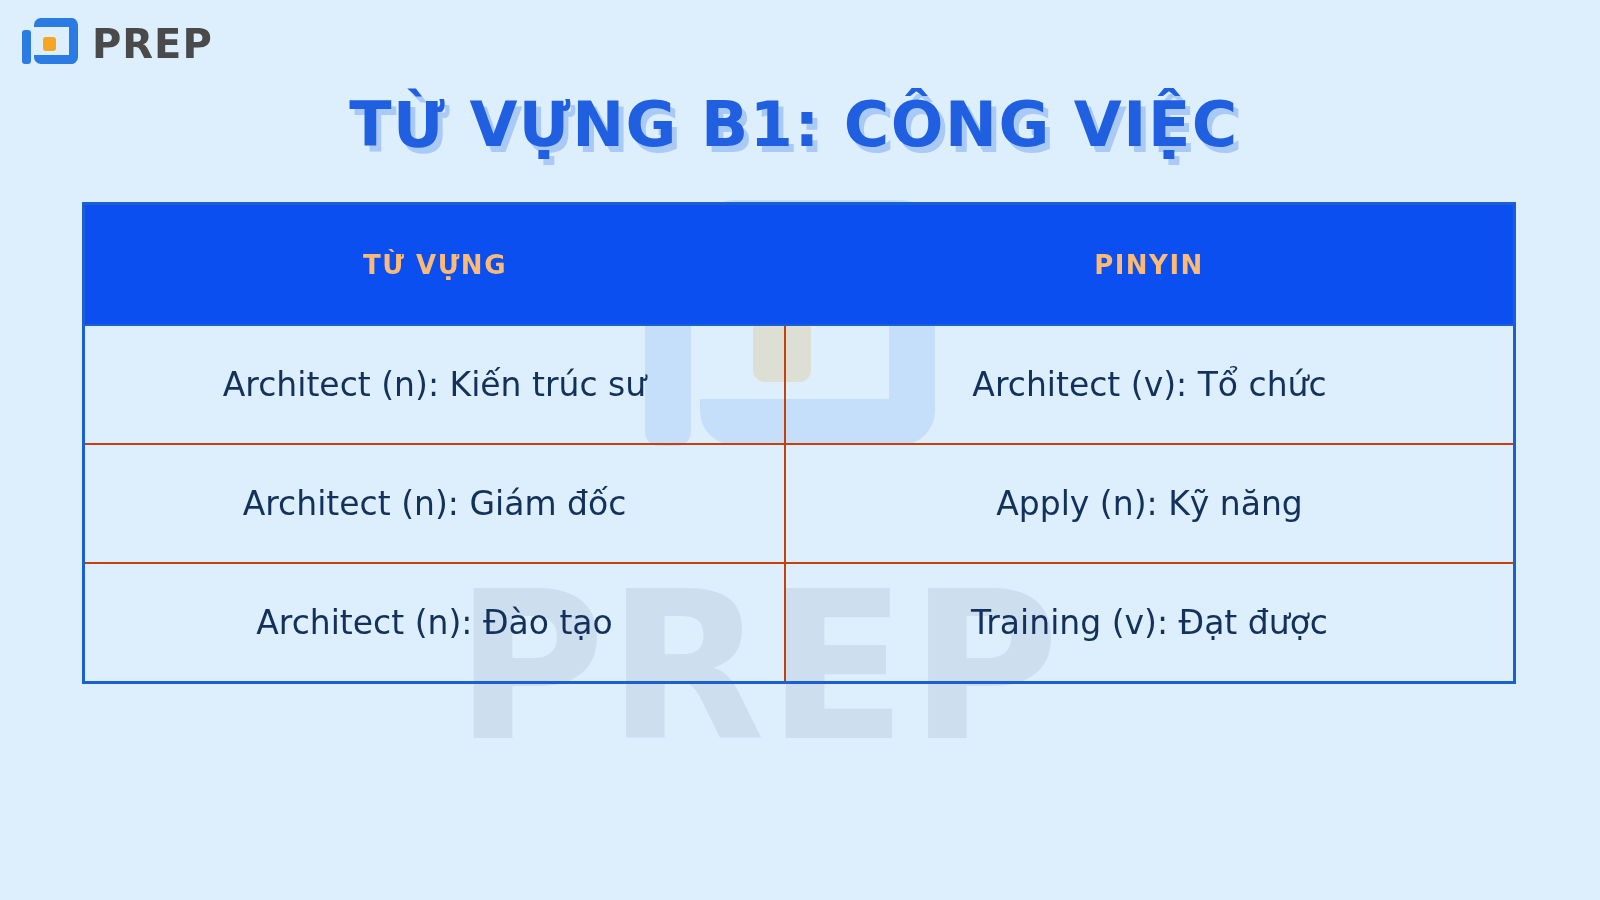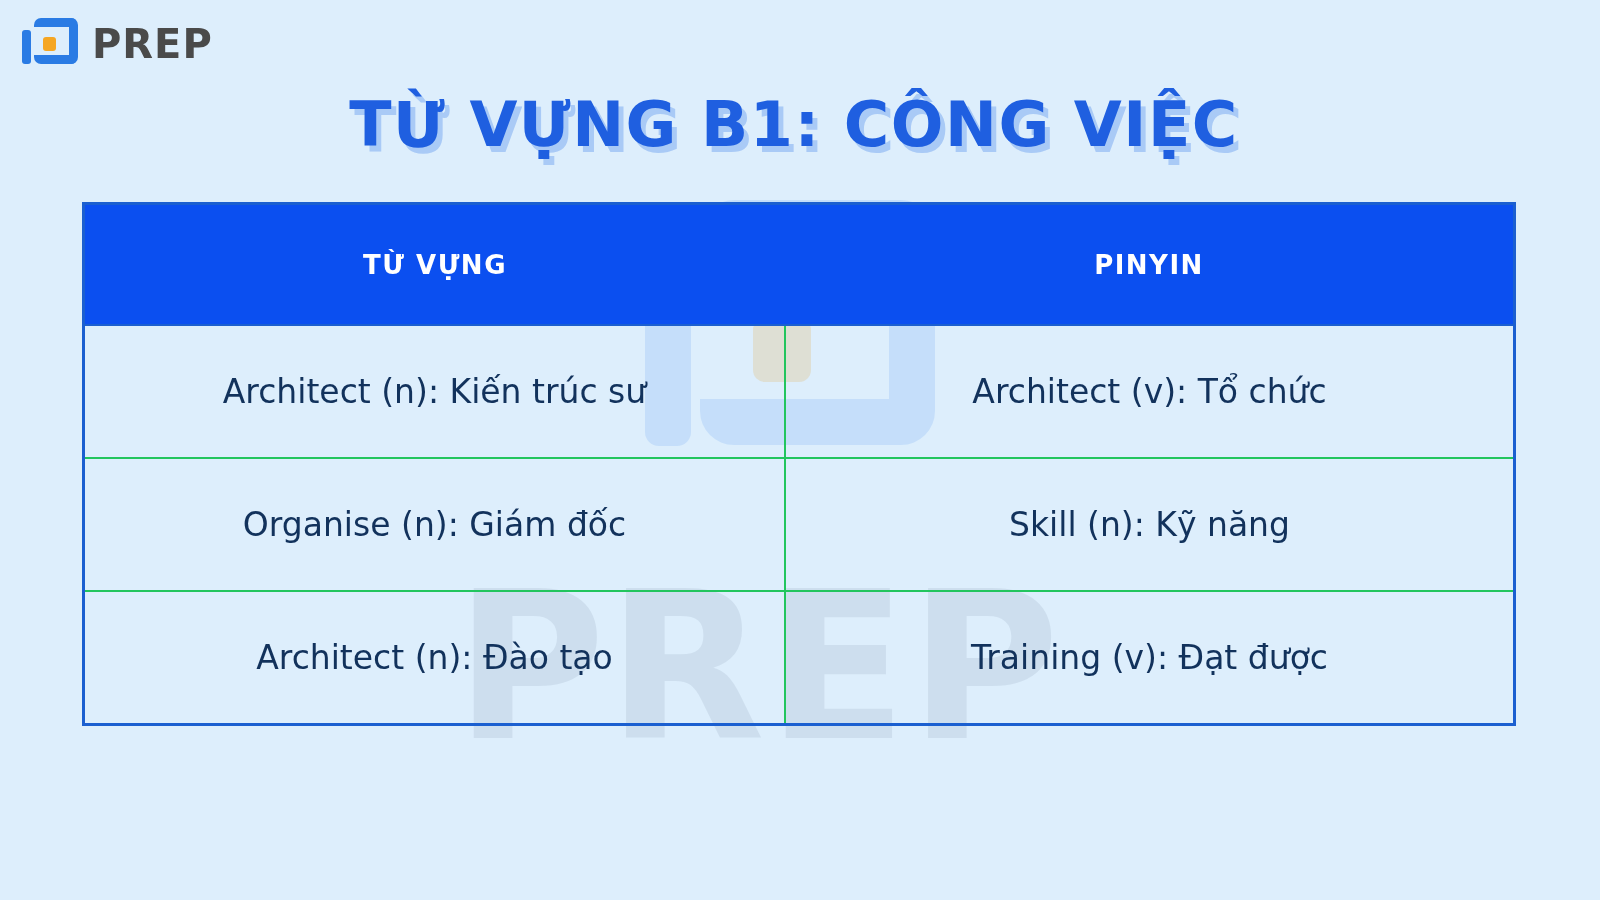--- a/index.html
+++ b/index.html
@@ -146,41 +146,41 @@
     left: 82px;
     top: 202px;
     width: 1428px;
     border-collapse: collapse;
     table-layout: fixed;
     z-index: 4;
     border: 3px solid #1b5fd0;
   }
   .vocab-table th {
     background: #0b4ff0;
-    color: #ffffff;
+    color: #fdba74;
     font-family: "DejaVu Sans", sans-serif;
     font-weight: bold;
     font-size: 26px;
     letter-spacing: 1.5px;
     height: 119px;
     text-align: center;
     vertical-align: middle;
     border: none;
     padding: 0;
   }
   .vocab-table th.col-left { width: 700px; }
   .vocab-table th.col-right { width: 728px; }
   .vocab-table td {
-    height: 133px;
+    height: 119px;
     text-align: center;
     vertical-align: middle;
     font-family: "DejaVu Sans", sans-serif;
     font-size: 33px;
     color: #12325c;
-    border: 2px solid #22c55e;
+    border: 2px solid #c2410c;
     padding: 0 12px;
     background: transparent;
     box-sizing: border-box;
   }
   .vocab-table tr.header-row th { border-bottom: 2px solid #1b5fd0; }
 </style>
 </head>
 <body>
 
 <div class="page">
@@ -211,22 +211,22 @@
         <th class="col-left">TỪ VỰNG</th>
         <th class="col-right">PINYIN</th>
       </tr>
     </thead>
     <tbody>
       <tr>
         <td>Architect (n): Kiến trúc sư</td>
         <td>Architect (v): Tổ chức</td>
       </tr>
       <tr>
-        <td>Organise (n): Giám đốc</td>
-        <td>Skill (n): Kỹ năng</td>
+        <td>Architect (n): Giám đốc</td>
+        <td>Apply (n): Kỹ năng</td>
       </tr>
       <tr>
         <td>Architect (n): Đào tạo</td>
         <td>Training (v): Đạt được</td>
       </tr>
     </tbody>
   </table>
 
 </div>
 

